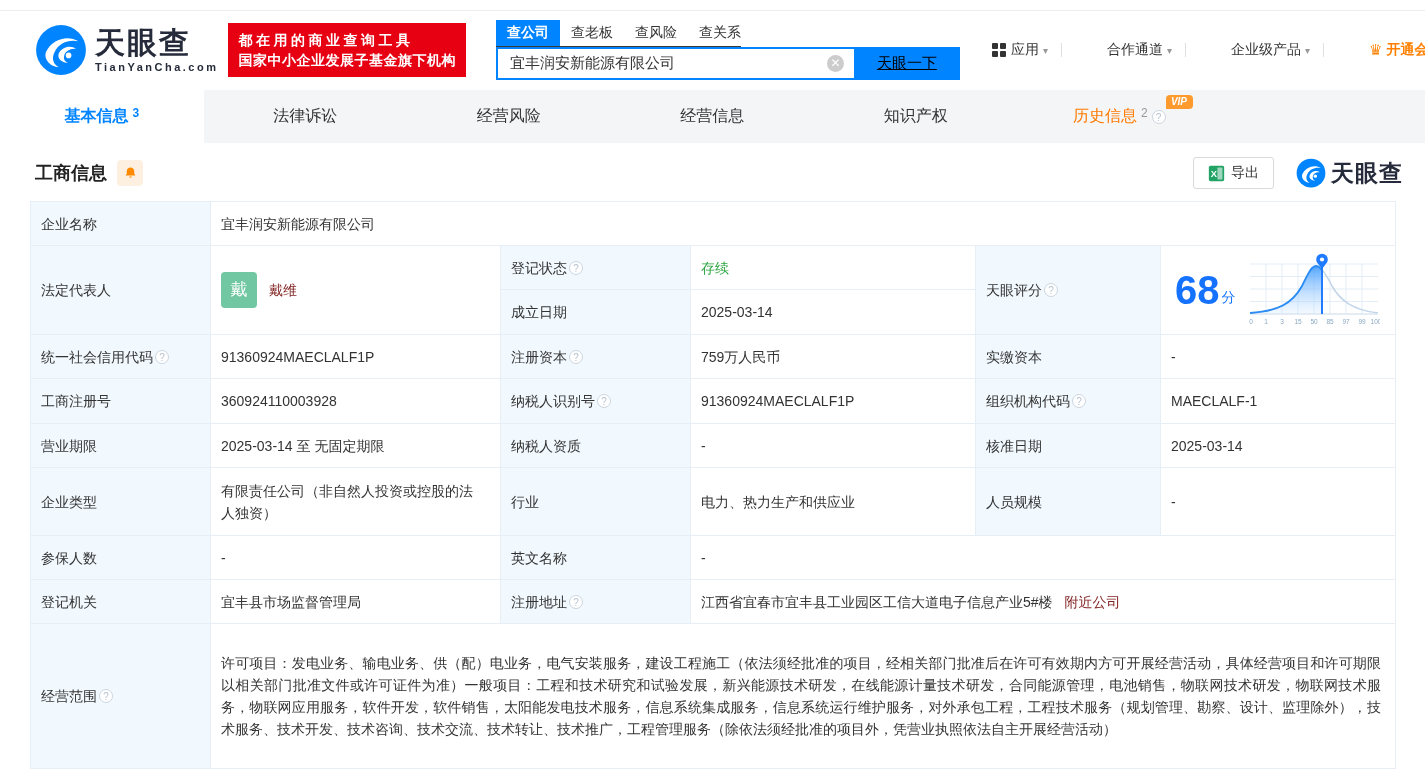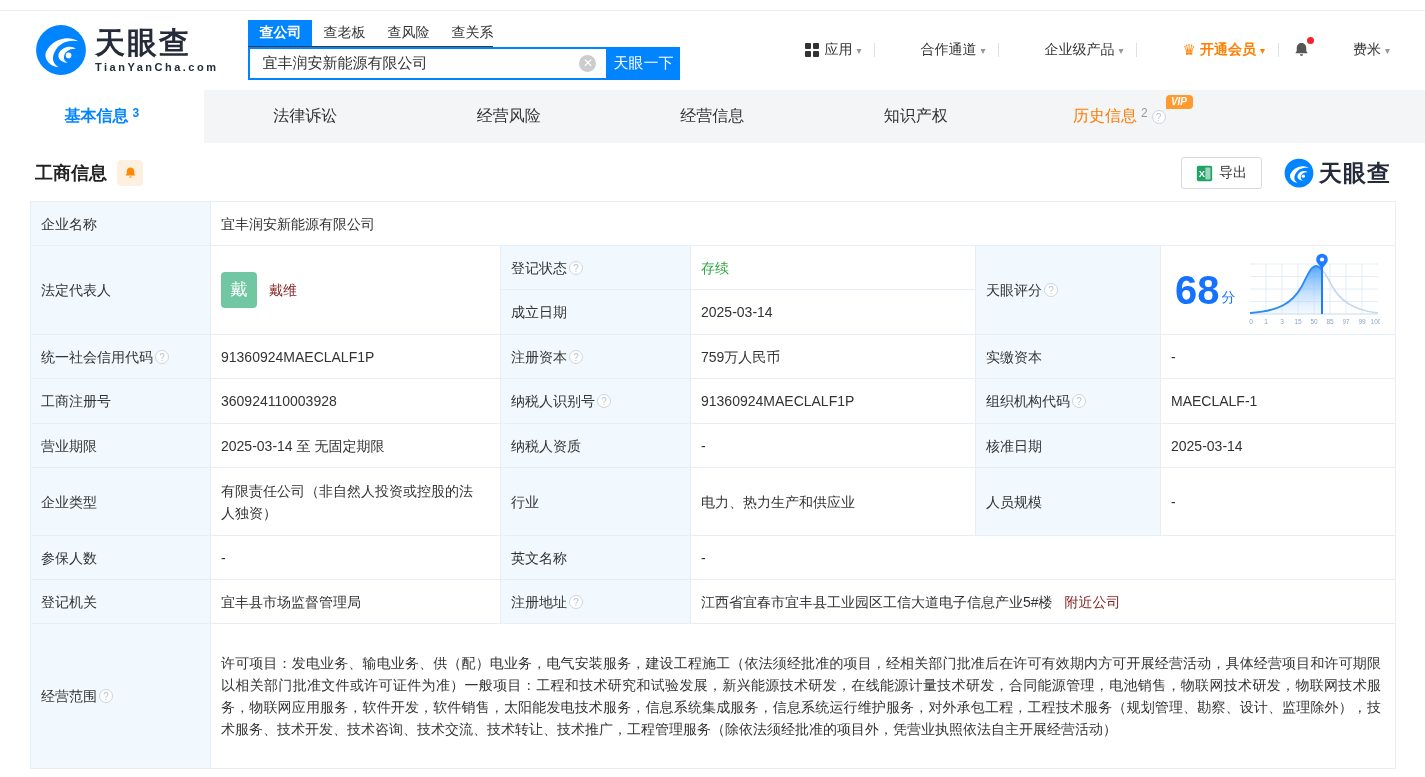--- a/index.html
+++ b/index.html
@@ -25,22 +25,22 @@
   .search-block { margin-left:30px; }
   .search-tabs { display:flex; align-items:flex-end; border-bottom:1px solid #3a3a3a; width:245px; }
   .stab { font-size:14px; color:#333; padding:4px 11px; cursor:pointer; white-space:nowrap;}
   .stab.active { background:#0084ff; color:#fff; font-weight:bold; }
   .search-row { display:flex; }
   .search-input-wrap { position:relative; width:358px; }
   .search-input { width:100%; height:33px; border:2px solid #0084ff; border-right:none; outline:none;
     font-size:15px; color:#333; padding:0 34px 0 12px; font-family:inherit; }
   .clear-icon { position:absolute; right:10px; top:8px; width:17px; height:17px; border-radius:50%;
     background:#ccc; color:#fff; font-size:12px; line-height:17px; text-align:center; cursor:pointer; }
-  .search-btn { width:74px; height:33px; background:#0084ff; color:#ffffff; border:none; font-size:15px;
-    cursor:pointer; font-family:inherit; white-space:nowrap; }
+  .search-btn { width:106px; height:33px; background:#0084ff; color:#000000; border:none; font-size:15px;
+    cursor:pointer; font-family:inherit; white-space:nowrap;text-decoration:underline; }
 
   .usernav { margin-left:auto; display:flex; align-items:center; font-size:14px; color:#333; white-space:nowrap; }
   .nav-item { display:flex; align-items:center; cursor:pointer;margin-left:32px; }
   .nav-item .caret { color:#999; font-size:10px; margin-left:4px; }
   .nav-sep { width:1px; height:14px; background:#e0e0e0; margin:0 13px; }
   .grid-icon { display:inline-grid; grid-template-columns:6px 6px; grid-gap:2px; margin-right:5px; }
   .grid-icon i { width:6px; height:6px; background:#333; border-radius:1px; }
   .vip-nav { color:#ff8000; font-weight:bold; }
   .crown-icon { color:#ff8000; font-size:15px; margin-right:4px; font-family:"DejaVu Sans",sans-serif;}
   .bell-wrap { position:relative; cursor:pointer; margin-right:10px; }
@@ -55,21 +55,21 @@
   .ptab .count { font-size:12px; margin-left:4px; margin-top:-8px; }
   .ptab.active .count { color:#0084ff; }
   .ptab.history { color:#ff7a00; }
   .ptab.history .count { color:#999; }
   .help-circle { display:inline-block; width:14px; height:14px; border:1px solid #ccd6e0; color:#b6c2cf;
     border-radius:50%; font-size:10px; line-height:13px; text-align:center; margin-left:4px; background:#fff; }
   .vip-badge { position:absolute; top:5px; right:28px; background:#ff9a2e; color:#fff; font-size:10px;
     font-style:italic; font-weight:bold; padding:1px 6px 2px 5px; border-radius:4px 4px 4px 0; }
 
   
-  .section-head { display:flex; align-items:center; padding:14px 34px 12px 35px; }
+  .section-head { display:flex; align-items:center; padding:14px 22px 12px 35px; }
   .section-title { font-size:18px; font-weight:bold; color:#222; }
   .bell-chip { width:26px; height:26px; background:#fdf0e1; border-radius:4px; margin-left:10px;
     display:flex; align-items:center; justify-content:center; cursor:pointer; }
   .head-right { margin-left:auto; display:flex; align-items:center; }
   .export-btn { display:flex; align-items:center; height:32px; padding:0 14px; background:#fff;
     border:1px solid #d9d9d9; border-radius:3px; font-size:14px; color:#333; cursor:pointer; font-family:inherit;}
   .export-btn svg { margin-right:6px; }
   .watermark { display:flex; align-items:center; margin-left:22px; }
   .watermark .logo-mark { width:30px; height:30px; }
   .wm-text { font-size:23px; font-weight:bold; color:#252b3a; margin-left:5px; letter-spacing:1px;}
@@ -107,20 +107,24 @@
         <path d="M10 26 C16 14 30 10 40 16 C32 14 22 17 18 26 C15 32 17 37 22 40 C14 39 8 33 10 26Z" fill="#fff"></path>
         <path d="M22 27 C25 21 33 19 38 23 C33 22 28 25 27 29 C26 33 28 35 31 36 C25 36 20 32 22 27Z" fill="#fff"></path>
         <circle cx="31" cy="29" r="2.6" fill="#fff"></circle>
       </svg>
       <div class="logo-text">
         <div class="logo-title">天眼查</div>
         <div class="logo-sub">TianYanCha.com</div>
       </div>
     </div>
 
+    <div class="slogan">
+      <div class="slogan-l1">都在用的商业查询工具</div>
+      <div class="slogan-l2">国家中小企业发展子基金旗下机构</div>
+    </div>
 
     <div class="search-block">
       <div class="search-tabs">
         <span class="stab active">查公司</span>
         <span class="stab">查老板</span>
         <span class="stab">查风险</span>
         <span class="stab">查关系</span>
       </div>
       <div class="search-row">
         <div class="search-input-wrap">

